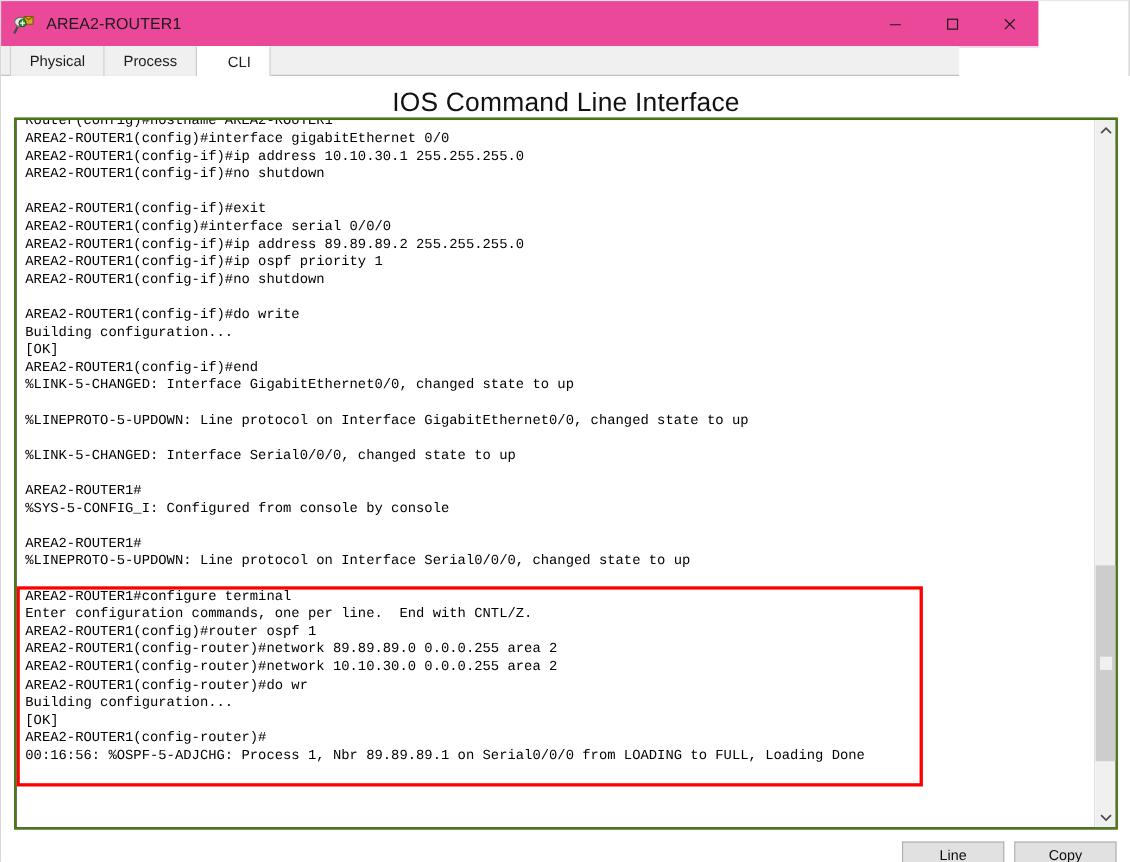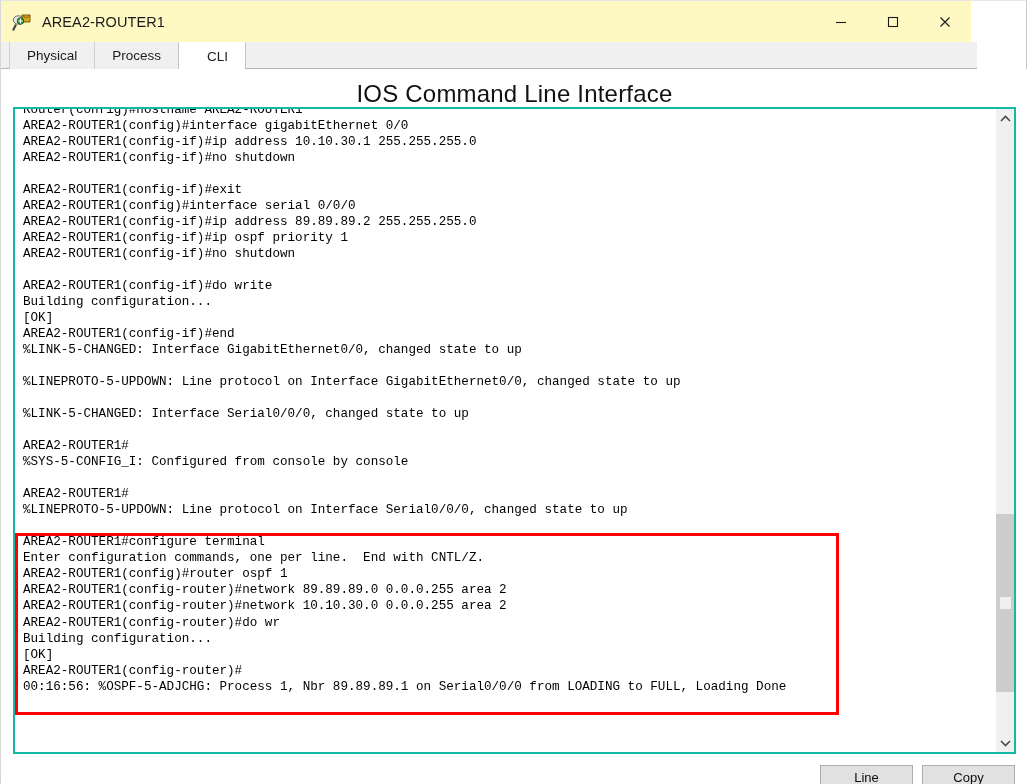--- a/index.html
+++ b/index.html
@@ -27,23 +27,22 @@
     border-bottom: 1px solid #c9c9c9;
     border-top: 1px solid #e6e6e6;
   }
 
   
   .titlebar {
     position: absolute;
     left: 0; top: 0;
     width: 943px;
     height: 41px;
-    background: #fef9c3;
+    background: #ec4899;
     border-bottom: 1px solid #ffffff;
-    padding-left: 27px;
   }
   .title-left {
     position: absolute;
     left: 10px; top: 0;
     height: 41px;
     display: flex;
     align-items: center;
     gap: 9px;
   }
   .app-icon {
@@ -69,21 +68,21 @@
     align-items: center;
     justify-content: center;
     cursor: default;
   }
   .win-btn svg { display: block; }
 
   
   .tabstrip {
     position: absolute;
     left: 0; top: 41px;
-    width: 976px;
+    width: 871px;
     height: 27px;
     background: #f0f0f0;
     border-bottom: 1px solid #b4b4b4;
     box-sizing: border-box;
   }
   .tabs {
     position: absolute;
     left: 8px; top: 0;
     display: flex;
     height: 27px;
@@ -131,21 +130,21 @@
     color: #111111;
     letter-spacing: 0.2px;
   }
 
   
   .terminal-wrap {
     position: absolute;
     left: 12px; top: 38px;
     width: 1003px;
     height: 647px;
-    border: 2px solid #14b8a6;
+    border: 2px solid #4d7c0f;
     box-sizing: border-box;
     background: #0f172a;
     overflow: hidden;
   }
   .terminal {
     position: absolute;
     left: 0; top: 0;
     width: 980px;
     height: 643px;
     overflow: hidden;

